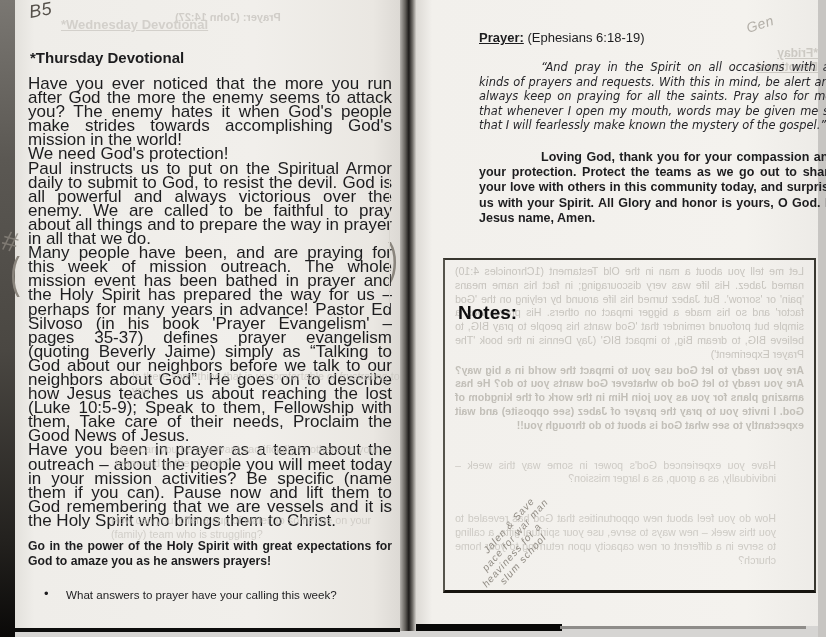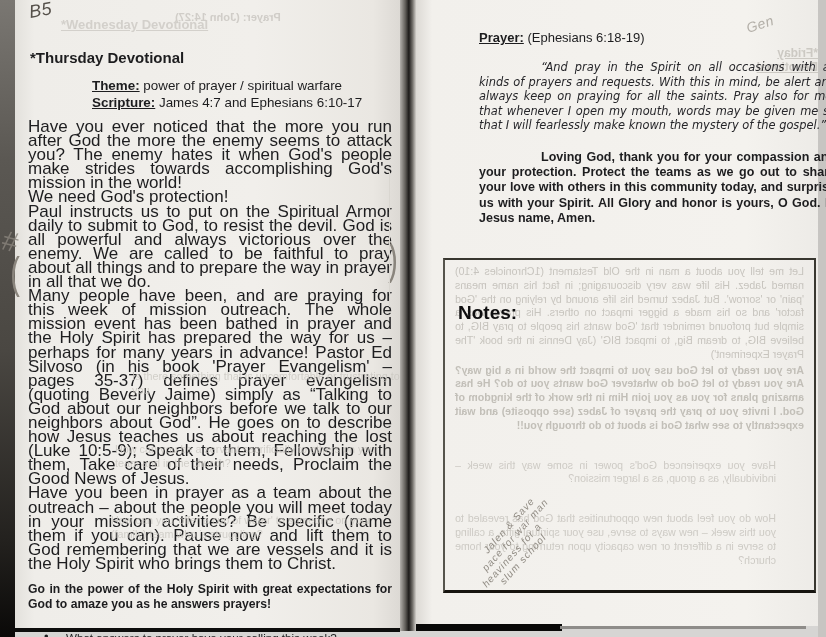--- a/index.html
+++ b/index.html
@@ -95,24 +95,20 @@
     <span class="wed-bleed">*Wednesday Devotional</span>
     <span class="jn-bleed mirror">Prayer: (John 14:27)</span>
 
     <span class="hash-mark pencil hand">#</span>
     <span class="paren pencil" style="left:-6px;top:252px;">(</span>
     <span class="paren pencil" style="left:372px;top:238px;">)</span>
 
     <div class="pl-content ink">
       <h1 class="doc-title">*Thursday Devotional</h1>
 
-      <div class="theme-block">
-        <div><span class="lbl">Theme:</span><span>  power of prayer  / spiritual warfare</span></div>
-        <div><span class="lbl">Scripture:</span><span> James 4:7 and Ephesians 6:10-17</span></div>
-      </div>
 
       <p class="body-par">Have you ever noticed that the more you run after God the more the enemy seems to attack you? The enemy hates it when God's people make strides towards accomplishing God's mission in the world!</p>
       <p class="body-par">We need God's protection!</p>
       <p class="body-par">Paul instructs us to put on the Spiritual Armor daily to submit to God, to resist the devil.  God is all powerful and always victorious over the enemy.  We are called to be faithful to pray about all things and to prepare the way in prayer in all that we do.</p>
       <p class="body-par">Many people have been, and are praying for this week of mission outreach.  The whole mission event has been bathed in prayer and the Holy Spirit has prepared the way for us – perhaps for many years in advance! Pastor Ed Silvoso (in his book 'Prayer Evangelism' – pages 35-37) defines prayer evangelism (quoting Beverly Jaime) simply as “Talking to God about our neighbors before we talk to our neighbors about God”. He goes on to describe how Jesus teaches us about reaching the lost (Luke 10:5-9);  Speak to them, Fellowship with them, Take care of their needs, Proclaim the Good News of Jesus.</p>
       <p class="body-par">Have you been in prayer as a team about the outreach – about the people you will meet today in your mission activities?  Be specific (name them if you can). Pause now and lift them to God remembering that we are vessels and it is the Holy Spirit who brings them to Christ.</p>
 
       <p class="emph-par">Go in the power of the Holy Spirit with great expectations for God to amaze you as he answers prayers!</p>
 
       <div class="bullet-item b1">

